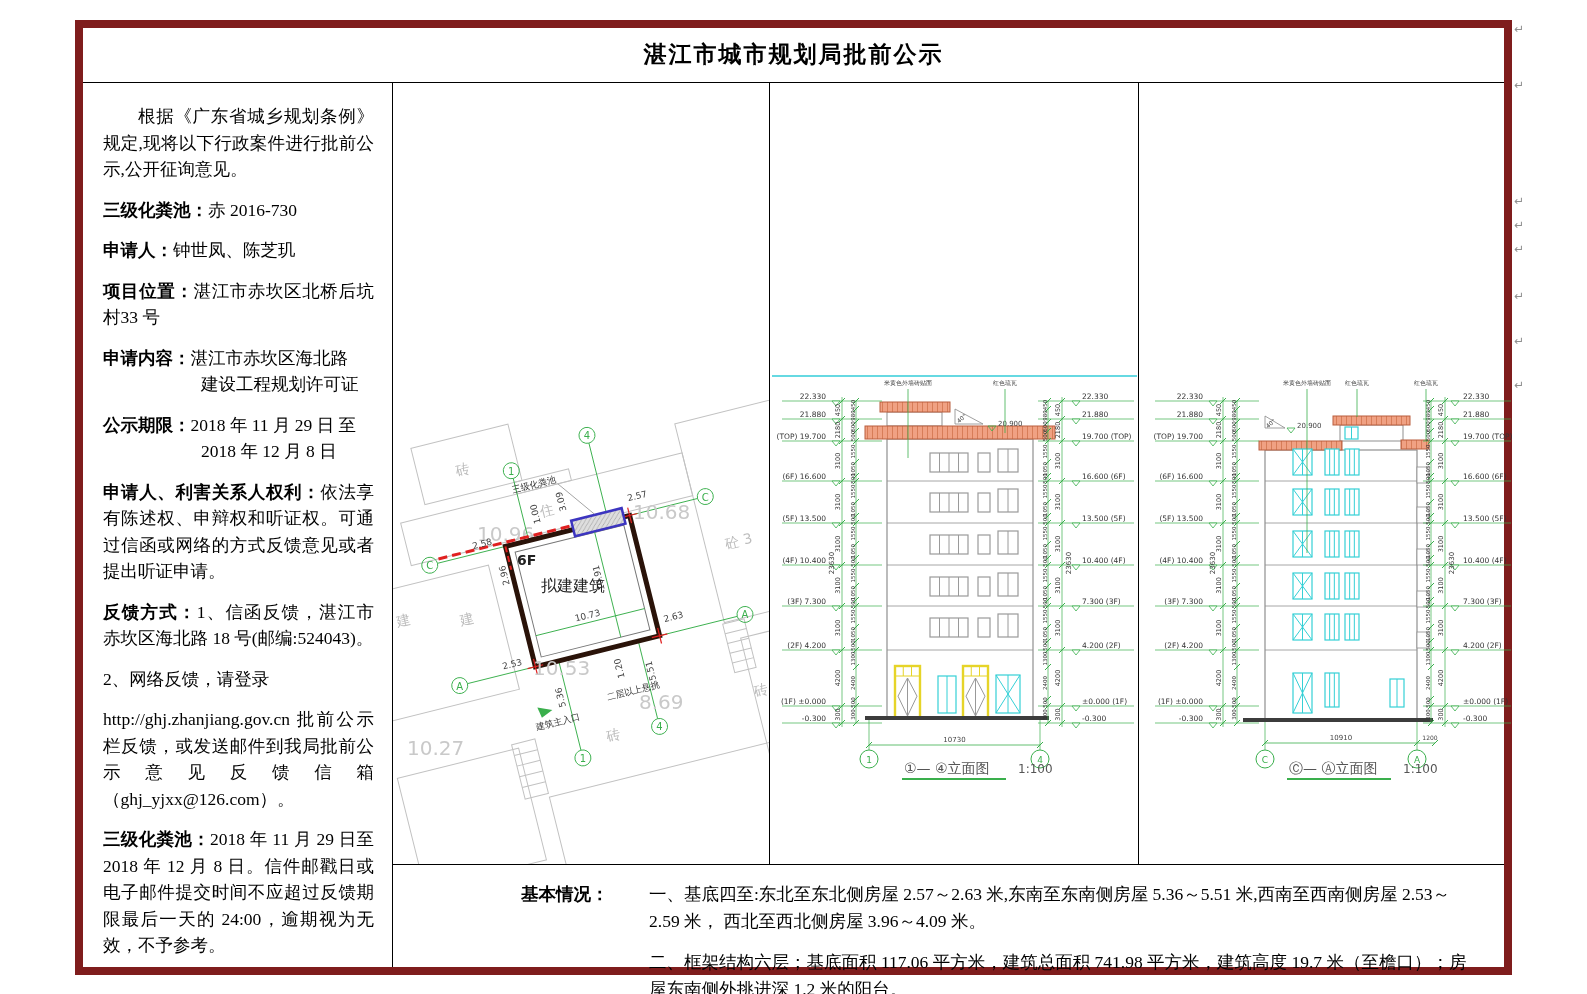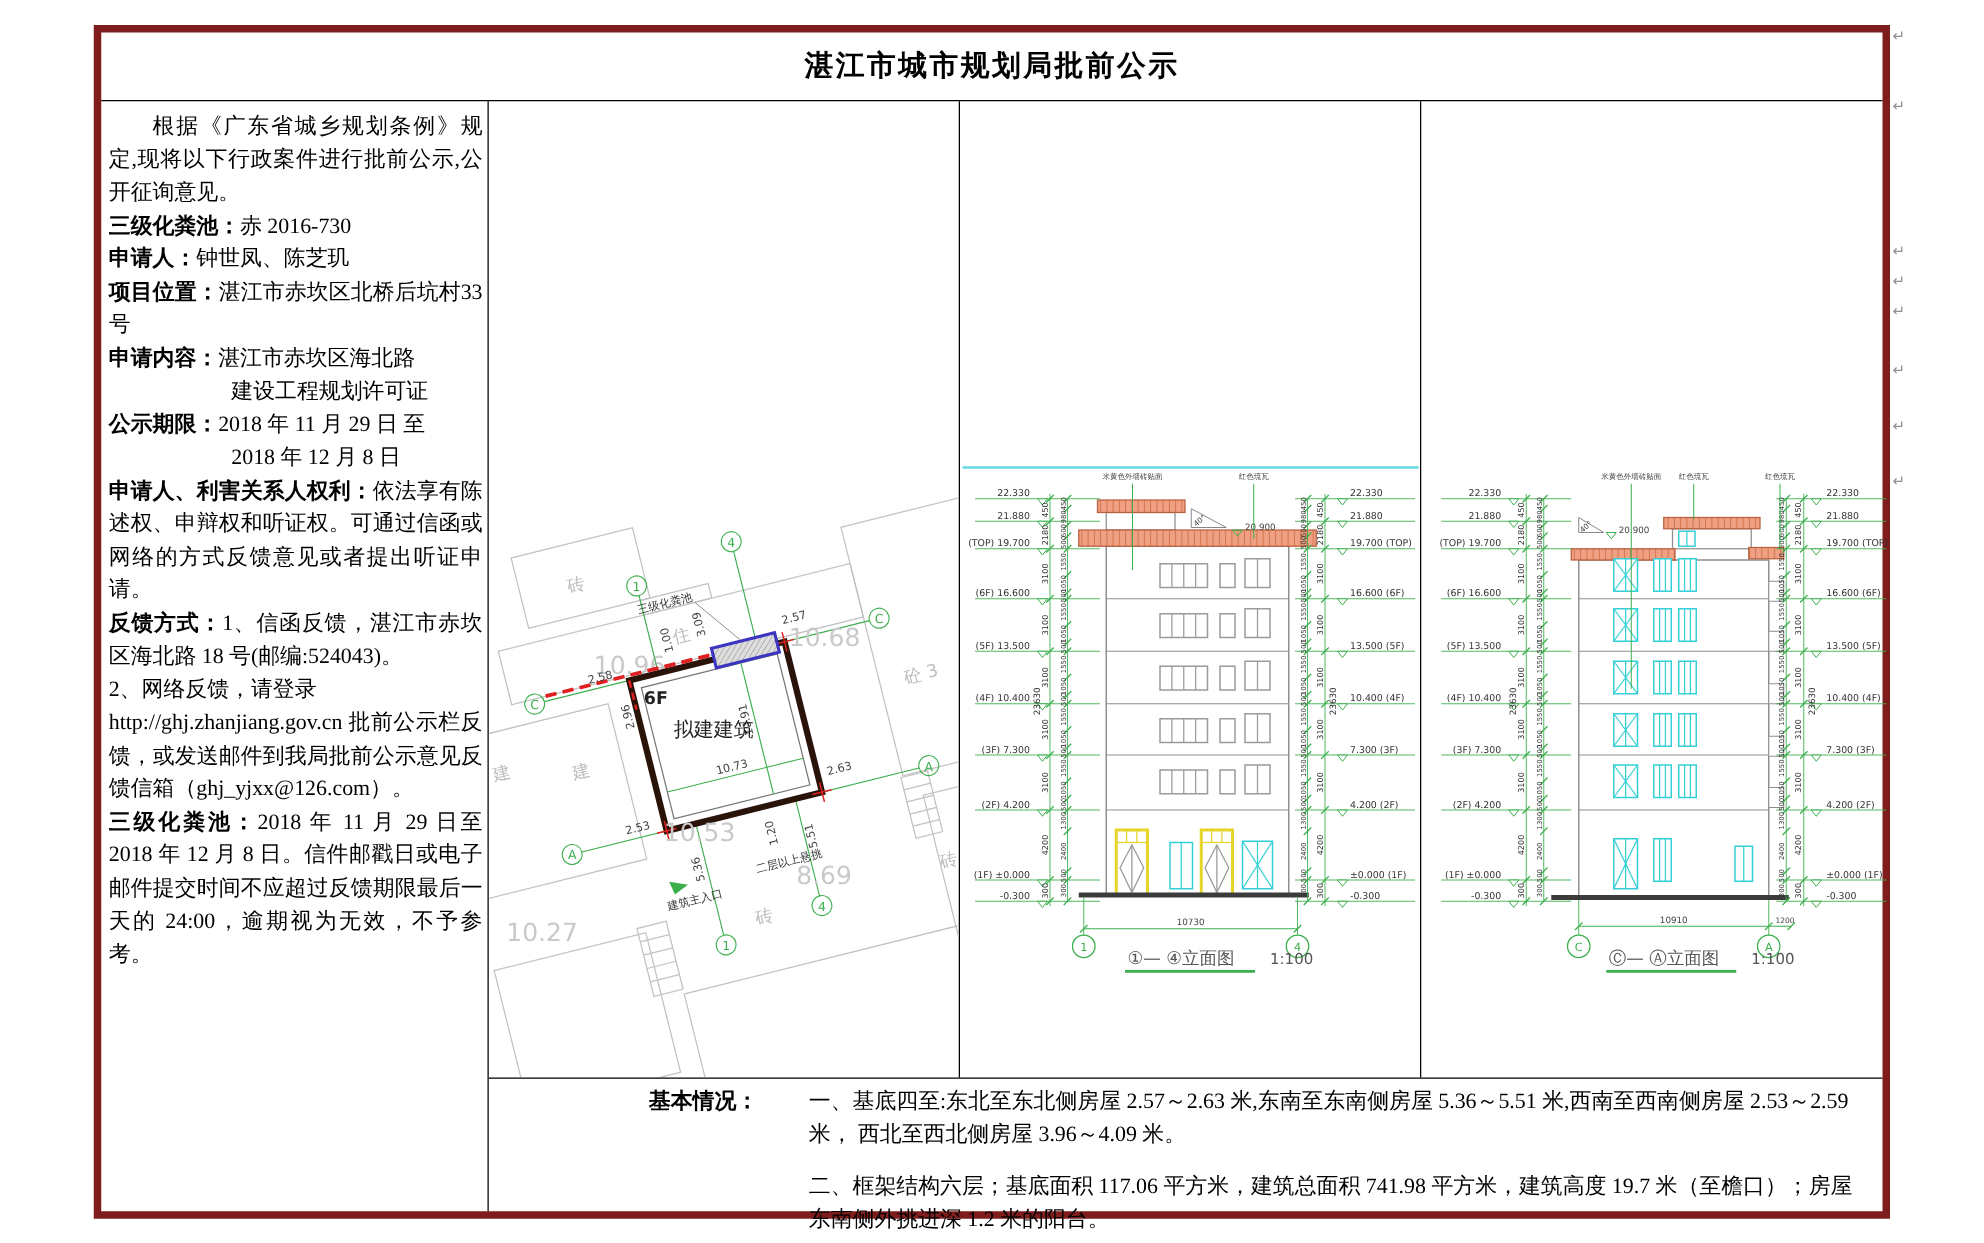--- a/index.html
+++ b/index.html
@@ -1,33 +1,33 @@
 <!DOCTYPE html>
 <html><head>
 <meta charset="utf-8">
 <style>
   html,body{margin:0;padding:0;background:#fff;}
   #canvas{position:relative;width:1587px;height:994px;background:#fff;overflow:hidden;
           font-family:"Liberation Serif","DejaVu Serif",serif;color:#000;}
-  #sheet{position:absolute;left:75px;top:20px;width:1437px;height:955px;border:6px solid #7f1d1d;box-sizing:border-box;}
+  #sheet{position:absolute;left:75px;top:20px;width:1437px;height:955px;border:8px solid #7f1d1d;box-sizing:border-box;}
   #title-row{position:absolute;left:0;top:0;width:100%;height:55px;border-bottom:1px solid #000;box-sizing:border-box;
              text-align:center;line-height:53px;font-size:23px;font-weight:bold;letter-spacing:2px;}
   #left-col{position:absolute;left:0;top:55px;width:310px;bottom:0;border-right:1px solid #000;box-sizing:border-box;
             padding:6px 4px 0 6px;font-size:17.5px;line-height:26.5px;overflow:hidden;}
-  #left-col p{margin:0;text-align:justify;font-family:Liberation Serif, serif;}
+  #left-col p{margin:14px;text-align:justify;font-family:Liberation Serif, serif;}
   #left-col .indent{text-indent:2em;}
   #left-col .ralign{text-align:right;padding-right:10px;font-weight:bold;}
   #left-col b{font-weight:bold;}
   .hang{padding-left:98px;text-indent:-98px;}
   .hang .l2{display:block;text-indent:0;}
   #plan-panel{position:absolute;left:310px;top:55px;width:377px;height:781px;border-right:1px solid #000;box-sizing:border-box;overflow:hidden;}
   #e1-panel{position:absolute;left:687px;top:55px;width:369px;height:781px;border-right:1px solid #000;box-sizing:border-box;overflow:hidden;}
   #e2-panel{position:absolute;left:1056px;top:55px;width:381px;height:781px;box-sizing:border-box;overflow:hidden;}
   #bottom-row{position:absolute;left:310px;top:836px;right:0;bottom:0;border-top:1px solid #000;box-sizing:border-box;
-              padding-top:4px;font-size:17.5px;line-height:27px;}
+              padding-top:16px;font-size:17.5px;line-height:27px;}
   .bi-wrap{display:flex;align-items:flex-start;}
   .bi-label{margin-left:128px;width:112px;font-weight:bold;flex:none;}
   .bi-items{flex:1;padding-right:24px;}
   .bi-items p{margin:0 0 14px 16px;}
   svg{display:block;}
   svg text{font-family:"DejaVu Sans","Liberation Sans",sans-serif;}
   .spot{font-size:20px;fill:#c9c9c9;}
   .nb{stroke:#c2c2c2;fill:none;stroke-width:1;}
   .nbl{fill:#bdbdbd;font-size:14px;}
   .grn{stroke:#3aaf4c;stroke-width:0.9;fill:none;}

